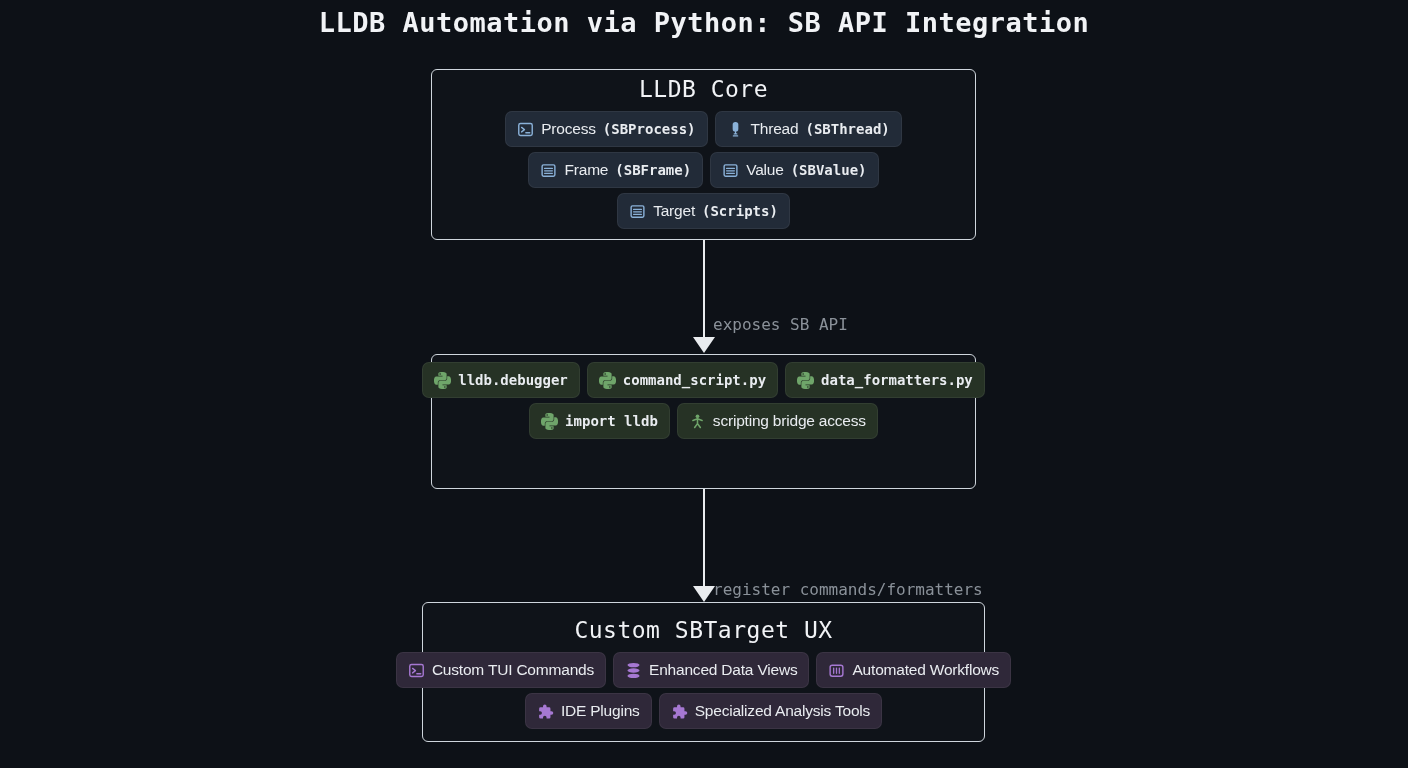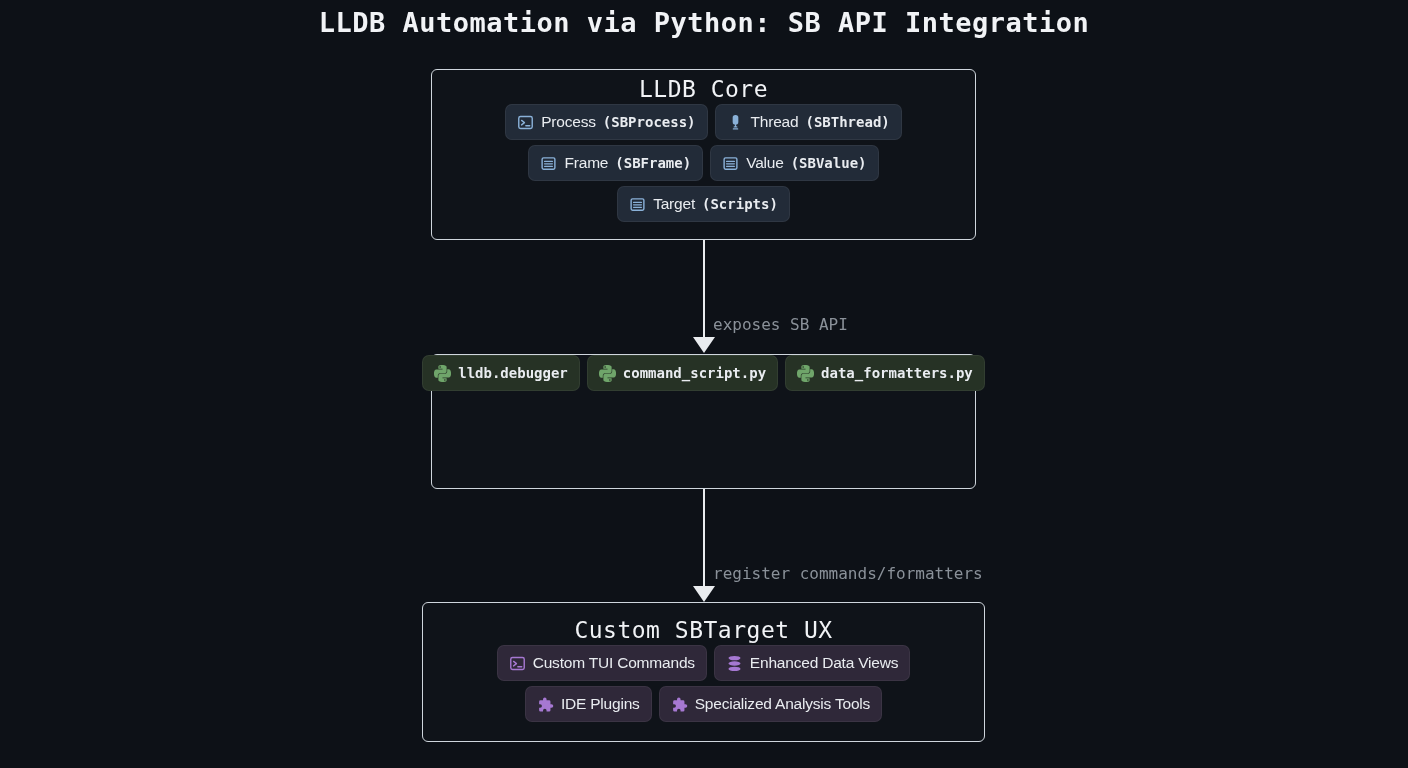--- a/index.html
+++ b/index.html
@@ -23,21 +23,21 @@
     background:rgba(255,255,255,0.012);
   }
   .node-lldb-core{left:431px;top:69px;width:545px;height:171px;}
   .node-python-scripts{left:431px;top:354px;width:545px;height:135px;}
   .node-custom-ux{left:422px;top:602px;width:563px;height:140px;}
   .node-title{
     text-align:center;font-family:"DejaVu Sans Mono",monospace;font-size:23px;
     color:var(--title);margin-top:4px;line-height:30px;letter-spacing:.5px;
   }
   .node-custom-ux .node-title{margin-top:12px;}
-  .rows{display:flex;flex-direction:column;gap:5px;}
+  .rows{display:flex;flex-direction:column;gap:5px;margin-top:7px;}
   .row{display:flex;justify-content:center;gap:7px;}
   .chip{
     display:inline-flex;align-items:center;gap:7px;height:36px;padding:0 11px;
     border-radius:7px;border:1px solid rgba(255,255,255,0.06);
     background:var(--chip-bg);white-space:nowrap;
   }
   .chip .label-text{font-family:"Liberation Sans",sans-serif;font-size:15.5px;letter-spacing:-0.2px;}
   .chip .label-code{font-family:"DejaVu Sans Mono",monospace;font-size:14px;font-weight:bold;}
   .icon{width:17px;height:17px;flex:0 0 auto;color:var(--accent);}
   .node-lldb-core{--accent:#8ab1d8;--chip-bg:#222b38;}
@@ -51,21 +51,21 @@
     border-left:11px solid transparent;border-right:11px solid transparent;
     border-top:16px solid var(--arrow);
   }
   .edge-head-1{top:337px;}
   .edge-head-2{top:586px;}
   .edge-label{
     position:absolute;left:713px;font-family:"DejaVu Sans Mono",monospace;
     font-size:16px;color:var(--edge-label);white-space:nowrap;margin-top:32px;
   }
   .edge-label-1{top:283px;}
-  .edge-label-2{top:532px;}
+  .edge-label-2{top:548px;}
   .defs-svg{position:absolute;width:0;height:0;overflow:hidden;}
 </style>
 </head>
 <body>
 
 <svg class="defs-svg" aria-hidden="true">
   <defs>
     <symbol id="sym-terminal" viewBox="0 0 24 24">
       <rect x="2.5" y="3.5" width="19" height="17" rx="2.5" fill="none" stroke="currentColor" stroke-width="2"></rect>
       <path d="M6.5 9l4 3.2-4 3.2" fill="none" stroke="currentColor" stroke-width="2" stroke-linecap="round" stroke-linejoin="round"></path>
@@ -171,20 +171,34 @@
             </svg>
           <span class="label-code">command_script.py</span>
         </span>
         <span class="chip">
           <svg class="icon">
               <use href="#sym-python"></use>
             </svg>
           <span class="label-code">data_formatters.py</span>
         </span>
       </div>
+      <div class="row">
+        <span class="chip">
+          <svg class="icon">
+              <use href="#sym-python"></use>
+            </svg>
+          <span class="label-code">import lldb</span>
+        </span>
+        <span class="chip">
+          <svg class="icon">
+              <use href="#sym-bridge-access"></use>
+            </svg>
+          <span class="label-text">scripting bridge access</span>
+        </span>
+      </div>
     </div>
   </div>
 
   <div class="edge-line edge-line-2"></div>
   <div class="edge-head edge-head-2"></div>
   <div class="edge-label edge-label-2">register commands/formatters</div>
 
   <div class="node node-custom-ux" style="--accent: #a678d2; --chip-bg: #2f2839;">
     <div class="node-title">Custom SBTarget UX</div>
     <div class="rows">
@@ -194,20 +208,26 @@
               <use href="#sym-terminal"></use>
             </svg>
           <span class="label-text">Custom TUI Commands</span>
         </span>
         <span class="chip">
           <svg class="icon">
               <use href="#sym-database"></use>
             </svg>
           <span class="label-text">Enhanced Data Views</span>
         </span>
+        <span class="chip">
+          <svg class="icon">
+              <use href="#sym-workflow"></use>
+            </svg>
+          <span class="label-text">Automated Workflows</span>
+        </span>
       </div>
       <div class="row">
         <span class="chip">
           <svg class="icon">
               <use href="#sym-puzzle"></use>
             </svg>
           <span class="label-text">IDE Plugins</span>
         </span>
         <span class="chip">
           <svg class="icon">

